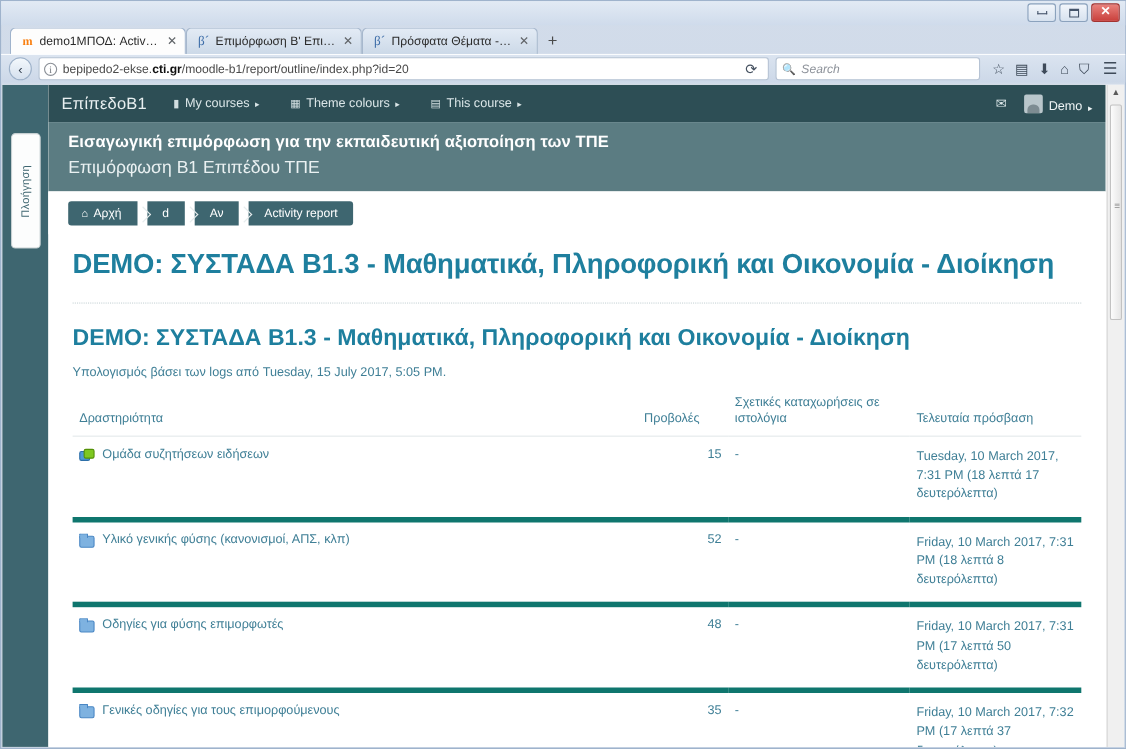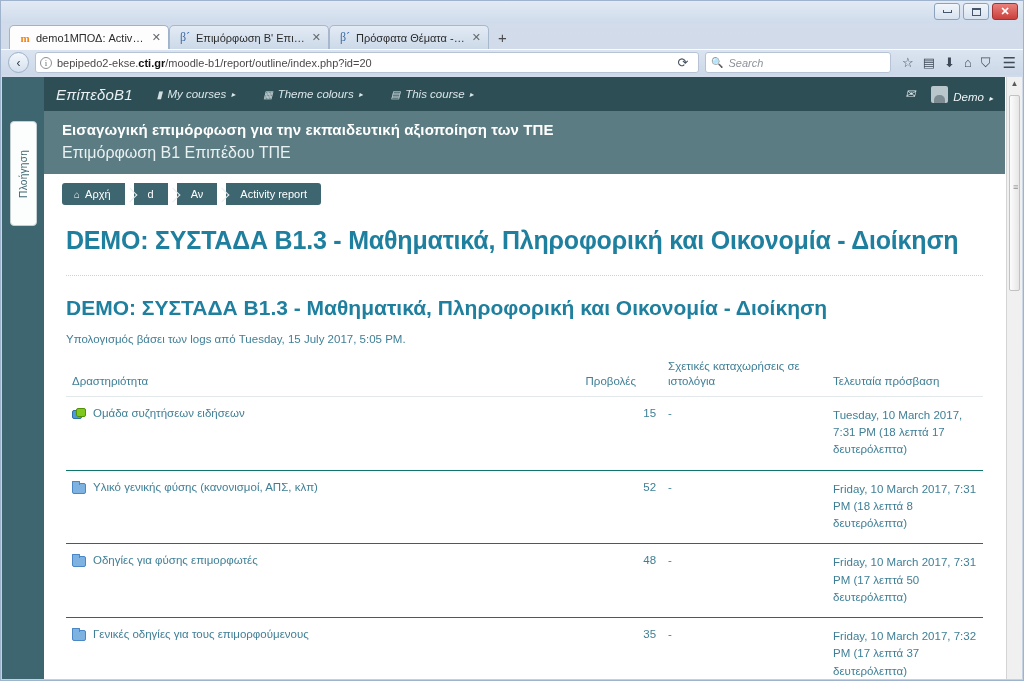--- a/index.html
+++ b/index.html
@@ -106,21 +106,21 @@
     position: absolute; left: 2px; right: 2px; top: 18px; height: 196px;
     background: linear-gradient(90deg,#fcfcfc,#e6e6e6); border: 1px solid #c2c2c2; border-radius: 2px;
   }
   .sc-grip { position: absolute; left: 3px; top: 88px; font-size: 9px; color: #8c8c8c; line-height: 7px; }
 
   .page { position: absolute; left: 42px; right: 17px; top: 0; bottom: 0; background: #fff; }
 
   
   .mnav {
     height: 34px; background: #2d4e55; display: flex; align-items: center;
-    padding: 0 12px; color: #e8eff0; font-style: italic;
+    padding: 0 12px; color: #e8eff0;
   }
   .brand { font-size: 15px; letter-spacing: .2px; margin-right: 24px; }
   .mitem {
     display: flex; align-items: center; gap: 5px; font-size: 11.5px;
     color: #dbe6e8; margin-right: 28px;
   }
   .mitem .mi { font-size: 10px; opacity: .95; }
   .caret { font-size: 8px; }
   .mnav-right { margin-left: auto; display: flex; align-items: center; gap: 16px; }
   .mailico { font-size: 12px; color: #dbe6e8; }
@@ -165,21 +165,21 @@
   .logline { color: #3f7f96; font-size: 11.5px; margin-top: 12px; }
 
   table.report { width: 100%; border-collapse: collapse; margin-top: 14px; }
   table.report th {
     text-align: left; font-weight: normal; color: #3f7f96; font-size: 11.5px;
     vertical-align: bottom; padding: 0 6px 6px 6px; line-height: 1.35;
     border-bottom: 1px solid #e3e8ea;
   }
   table.report td {
     padding: 10px 6px 11px 6px; font-size: 11.5px; vertical-align: top;
-    border-bottom: 1px solid #0f766e; color: #3f7f96;
+    border-bottom: 5px solid #0f766e; color: #3f7f96;
   }
   .col-act { width: 56%; }
   .col-views { width: 9%; text-align: right; }
   .col-blog { width: 18%; }
   .col-last { width: 24%; }
   th.col-views { text-align: right; }
   td.col-views { text-align: right; white-space: nowrap; }
   .actcell { display: flex; align-items: flex-start; gap: 7px; }
   .actname { color: #3f7f96; }
   .lastacc { color: #2e7e9c; font-size: 10px; line-height: 1.5; }

